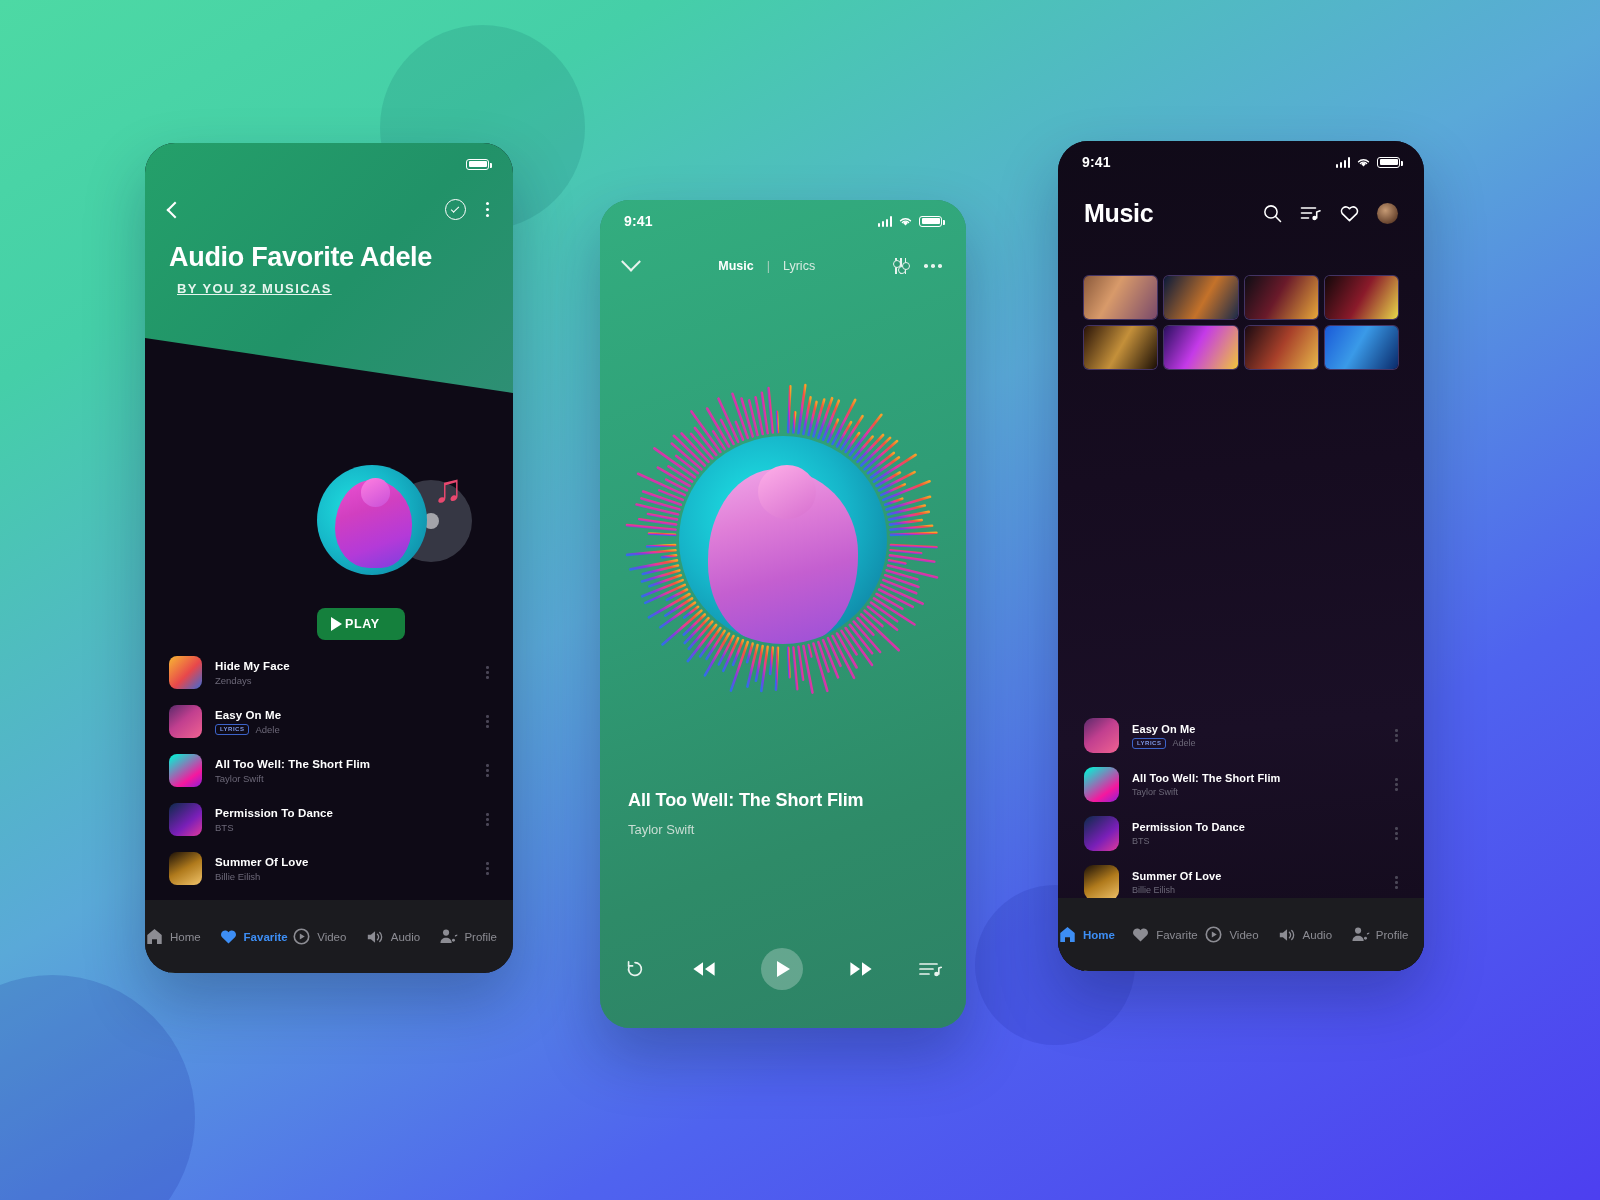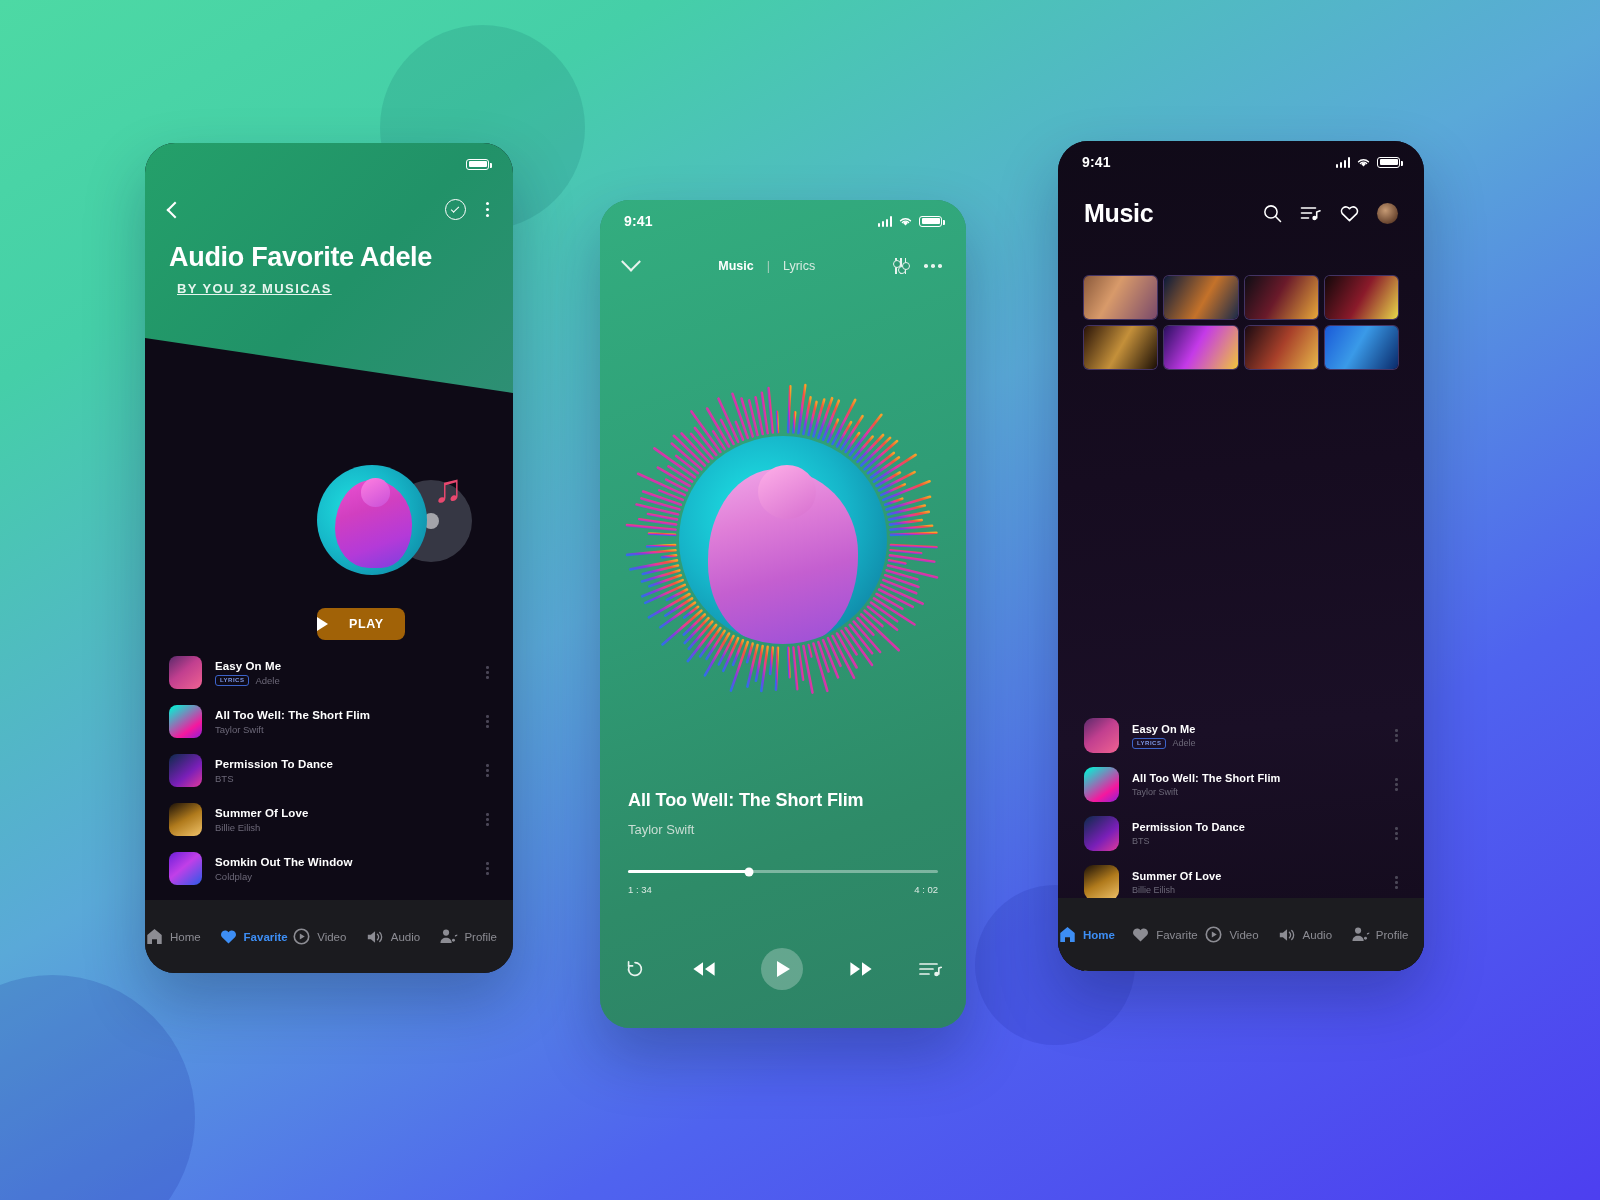--- a/index.html
+++ b/index.html
@@ -67,22 +67,22 @@
   .p1-art .head { position:absolute; left:40%; top:12%; width:26%; height:26%; border-radius:50%;
             background:linear-gradient(150deg,#ff7fe0,#c94fd8); }
   .p1-disc { position:absolute; left:245px; top:337px; width:82px; height:82px; border-radius:50%;
              background:rgba(200,220,230,.22); z-index:3; }
   .p1-disc::after { content:""; position:absolute; left:50%; top:50%; transform:translate(-50%,-50%);
              width:16px; height:16px; border-radius:50%; background:rgba(255,255,255,.55); }
   .p1-note { position:absolute; left:288px; top:325px; font-size:40px; color:#e8486f; z-index:5;
              line-height:1; }
 
   .play-btn { position:absolute; left:172px; top:465px; width:88px; height:32px; border-radius:8px;
-              background:#a16207; border:none; display:flex; align-items:center; gap:21px;
-              cursor:pointer; z-index:6; }
+              background:#15803d; border:none; display:flex; align-items:center; gap:3px;
+              padding-left:14px; cursor:pointer; z-index:6; }
   .play-btn .tri { width:0; height:0; border-left:11px solid #fff;
                    border-top:7px solid transparent; border-bottom:7px solid transparent; }
   .play-btn span { color:#fff; font-size:12.5px; font-weight:600; letter-spacing:.6px; }
 
   .songlist { position:absolute; left:0; top:505px; width:100%; height:395px; overflow:hidden; }
   .song { display:flex; align-items:center; padding:6px 24px; height:49px; }
   .song .cover { width:33px; height:33px; border-radius:8px; flex:none; overflow:hidden; position:relative; }
   .song .meta { flex:1; padding-left:13px; min-width:0; }
   .song .t { color:#fff; font-size:11.5px; font-weight:bold; letter-spacing:.1px; white-space:nowrap; }
   .song .a { color:#6c6878; font-size:9.5px; margin-top:3px; display:flex; align-items:center; gap:6px; }
@@ -263,20 +263,34 @@
       <div class="head"></div>
   </div>
   <div class="p1-note">♫</div>
 
   <button class="play-btn">
     <span class="tri"></span>
     <span>PLAY</span>
   </button>
 
   <div class="songlist" id="p1-songs">
+      <div class="song">
+        <div class="cover cv1"></div>
+        <div class="meta">
+          <div class="t">Hide My Face</div>
+          <div class="a">
+            <span class="an">Zendays</span>
+          </div>
+        </div>
+        <div class="dots">
+          <i></i>
+          <i></i>
+          <i></i>
+        </div>
+      </div>
       <div class="song">
         <div class="cover cv2"></div>
         <div class="meta">
           <div class="t">Easy On Me</div>
           <div class="a">
             <span class="badge-lyrics">Lyrics</span>
             <span class="an">Adele</span>
           </div>
         </div>
         <div class="dots">
@@ -605,30 +619,20 @@
       <div class="body"></div>
         <div class="hd"></div>
     </div>
   </div>
 
   <div class="p2-info">
     <div class="title">All Too Well: The Short Flim</div>
     <div class="artist">Taylor Swift</div>
   </div>
 
-  <div class="p2-progress">
-    <div class="track">
-      <div class="fill" id="p2-fill" style="width: 39%;"></div>
-      <div class="knob" id="p2-knob" style="left: 39%;"></div>
-    </div>
-    <div class="times">
-      <span>1 : 34</span>
-      <span>4 : 02</span>
-    </div>
-  </div>
 
   <div class="p2-controls">
     <button class="ctrl">
       <svg width="22" height="22" viewBox="0 0 24 24" fill="none" stroke="#e8f3ee" stroke-width="1.8" stroke-linecap="round">
         <path d="M12 5a7 7 0 1 1-6.6 4.6"></path>
           <path d="M5 4.2v4.4h4.4"></path>
       </svg>
     </button>
     <button class="ctrl">
       <svg width="26" height="20" viewBox="0 0 26 20" fill="#fff">

